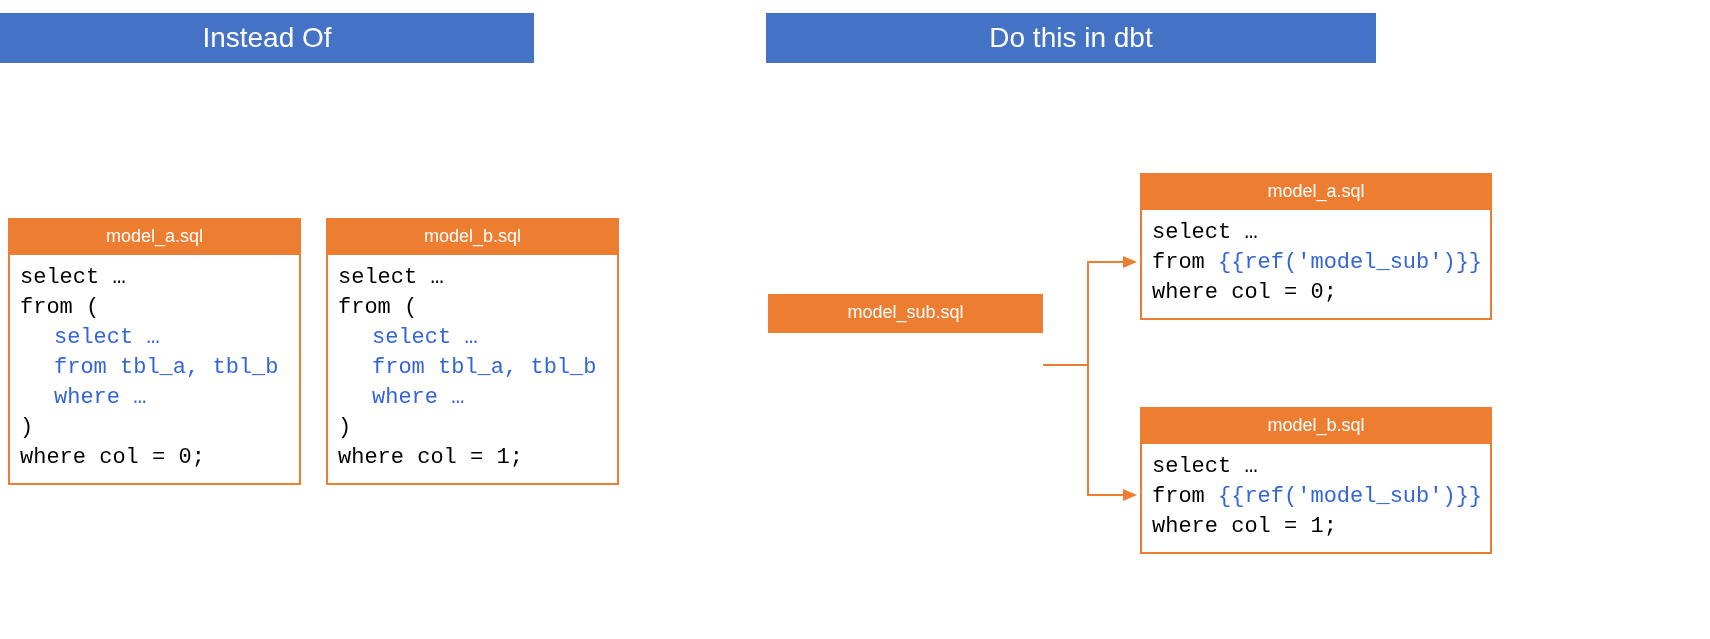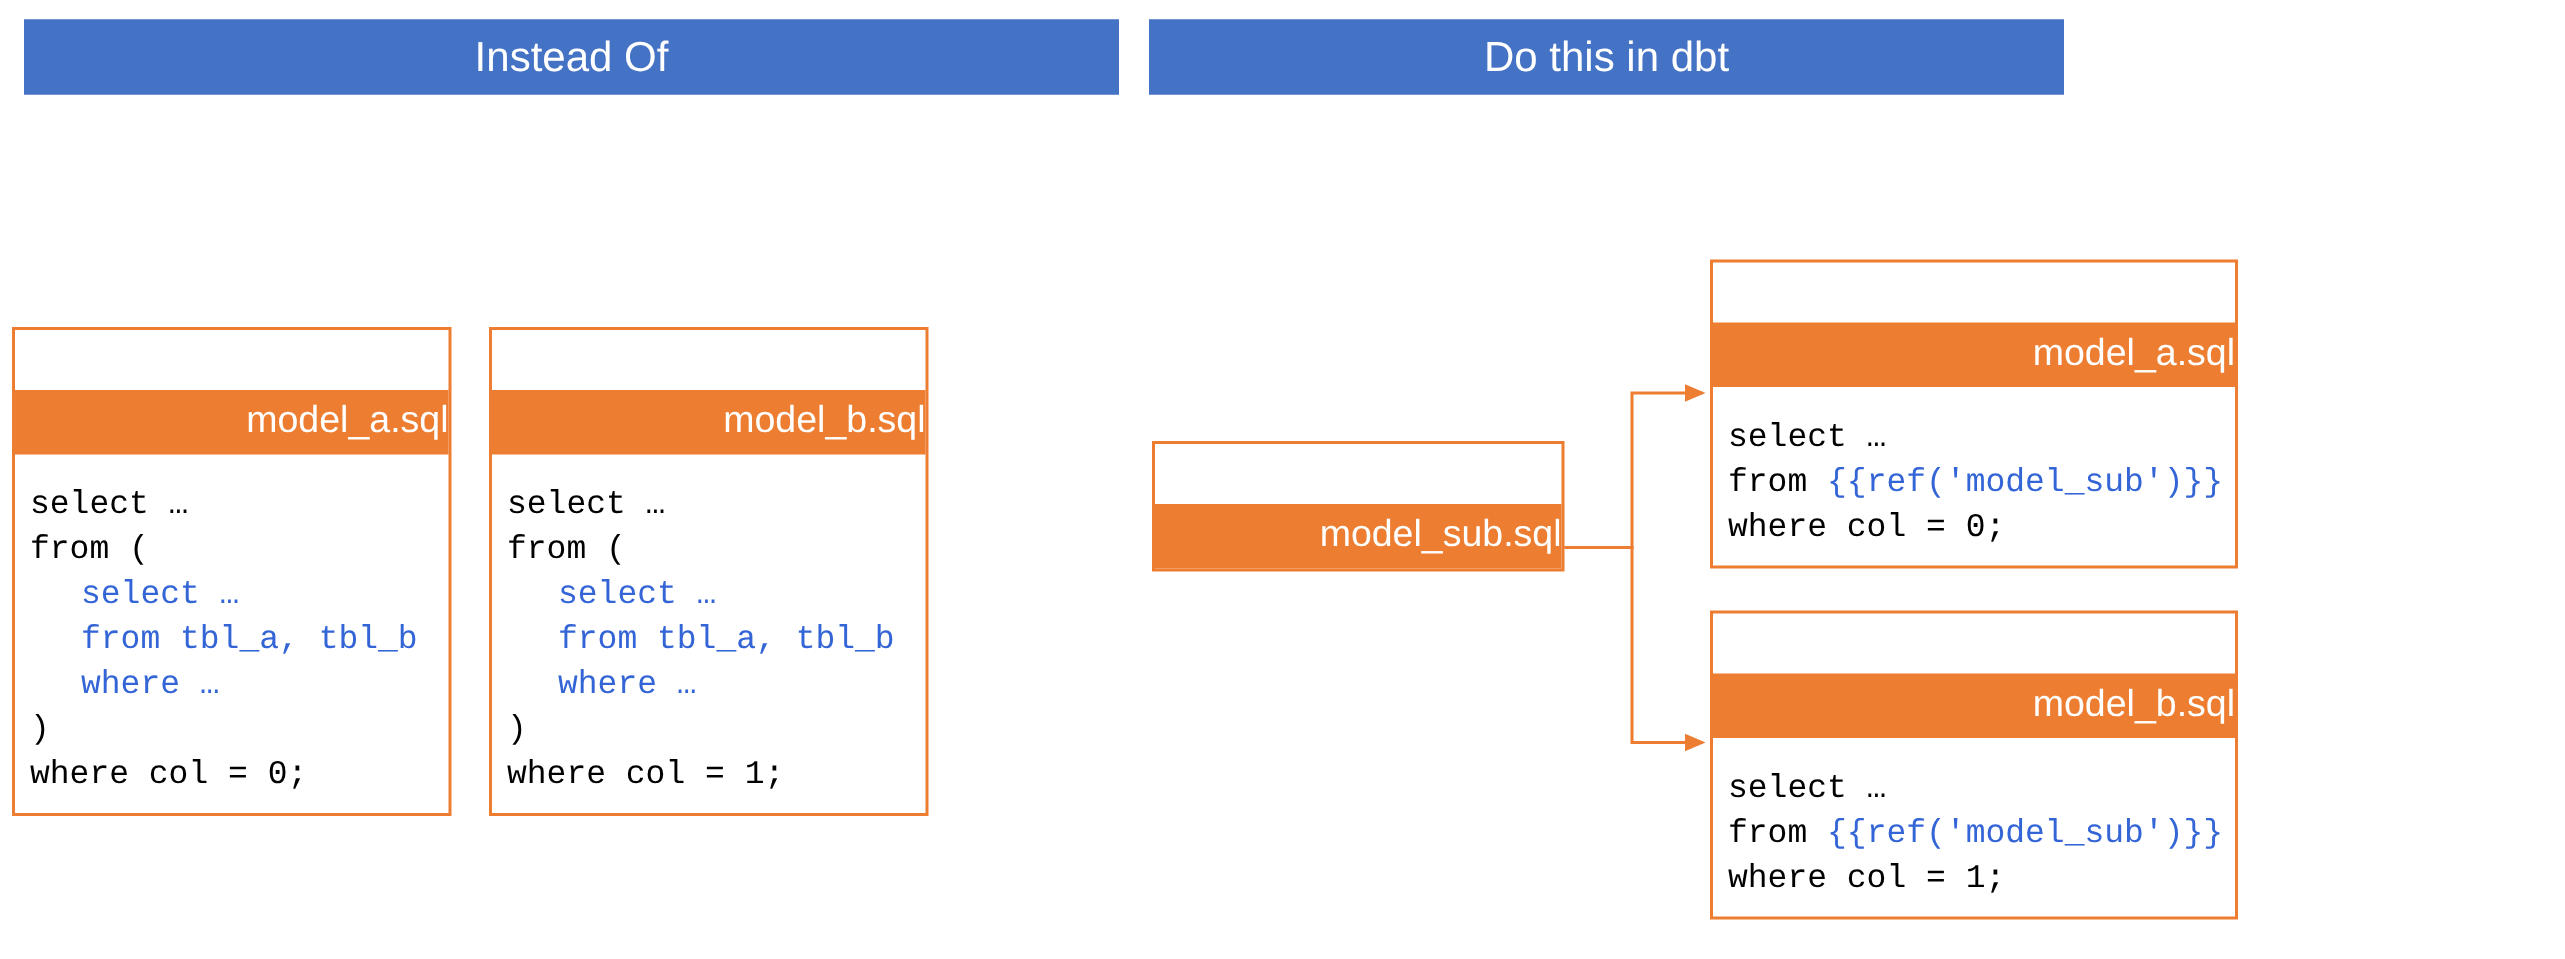--- a/index.html
+++ b/index.html
@@ -14,52 +14,51 @@
     width:1710px;
     height:639px;
     font-family:Arial,Helvetica,sans-serif;
     position:relative;
     box-sizing:border-box;
   }
   .col{
     position:absolute;
     top:13px;
   }
-  .col-left{left:16px;width:730px;}
+  .col-left{left:0;width:534px;}
   .col-right{left:766px;width:610px;}
   .header{
     background:var(--blue);
     border:1px solid var(--blue);
     color:#ffffff;
     font-size:28px;
     height:50px;
     line-height:48px;
     text-align:center;
     box-sizing:border-box;
   }
   .code-box{
     position:absolute;
     background:#ffffff;
     border:var(--border);
     box-sizing:border-box;
   }
   .code-title{
     background:var(--orange);
     color:#ffffff;
-    font-size:25px;
-    text-align:right;
+    font-size:18px;
+    text-align:center;
     padding:6px 0 8px 0;
-    margin-top:40px;
   }
   .code-body{
     font-family:"Menlo","Consolas","Courier New",monospace;
     font-size:22px;
     line-height:30px;
     color:var(--black);
-    padding:19px 10px 10px 10px;
+    padding:8px 10px 10px 10px;
     white-space:pre;
   }
   .ind{display:inline-block;width:34px;}
   .kw{color:var(--code-blue);}
   svg.connector{
     position:absolute;
     overflow:visible;
     pointer-events:none;
   }
 </style>

